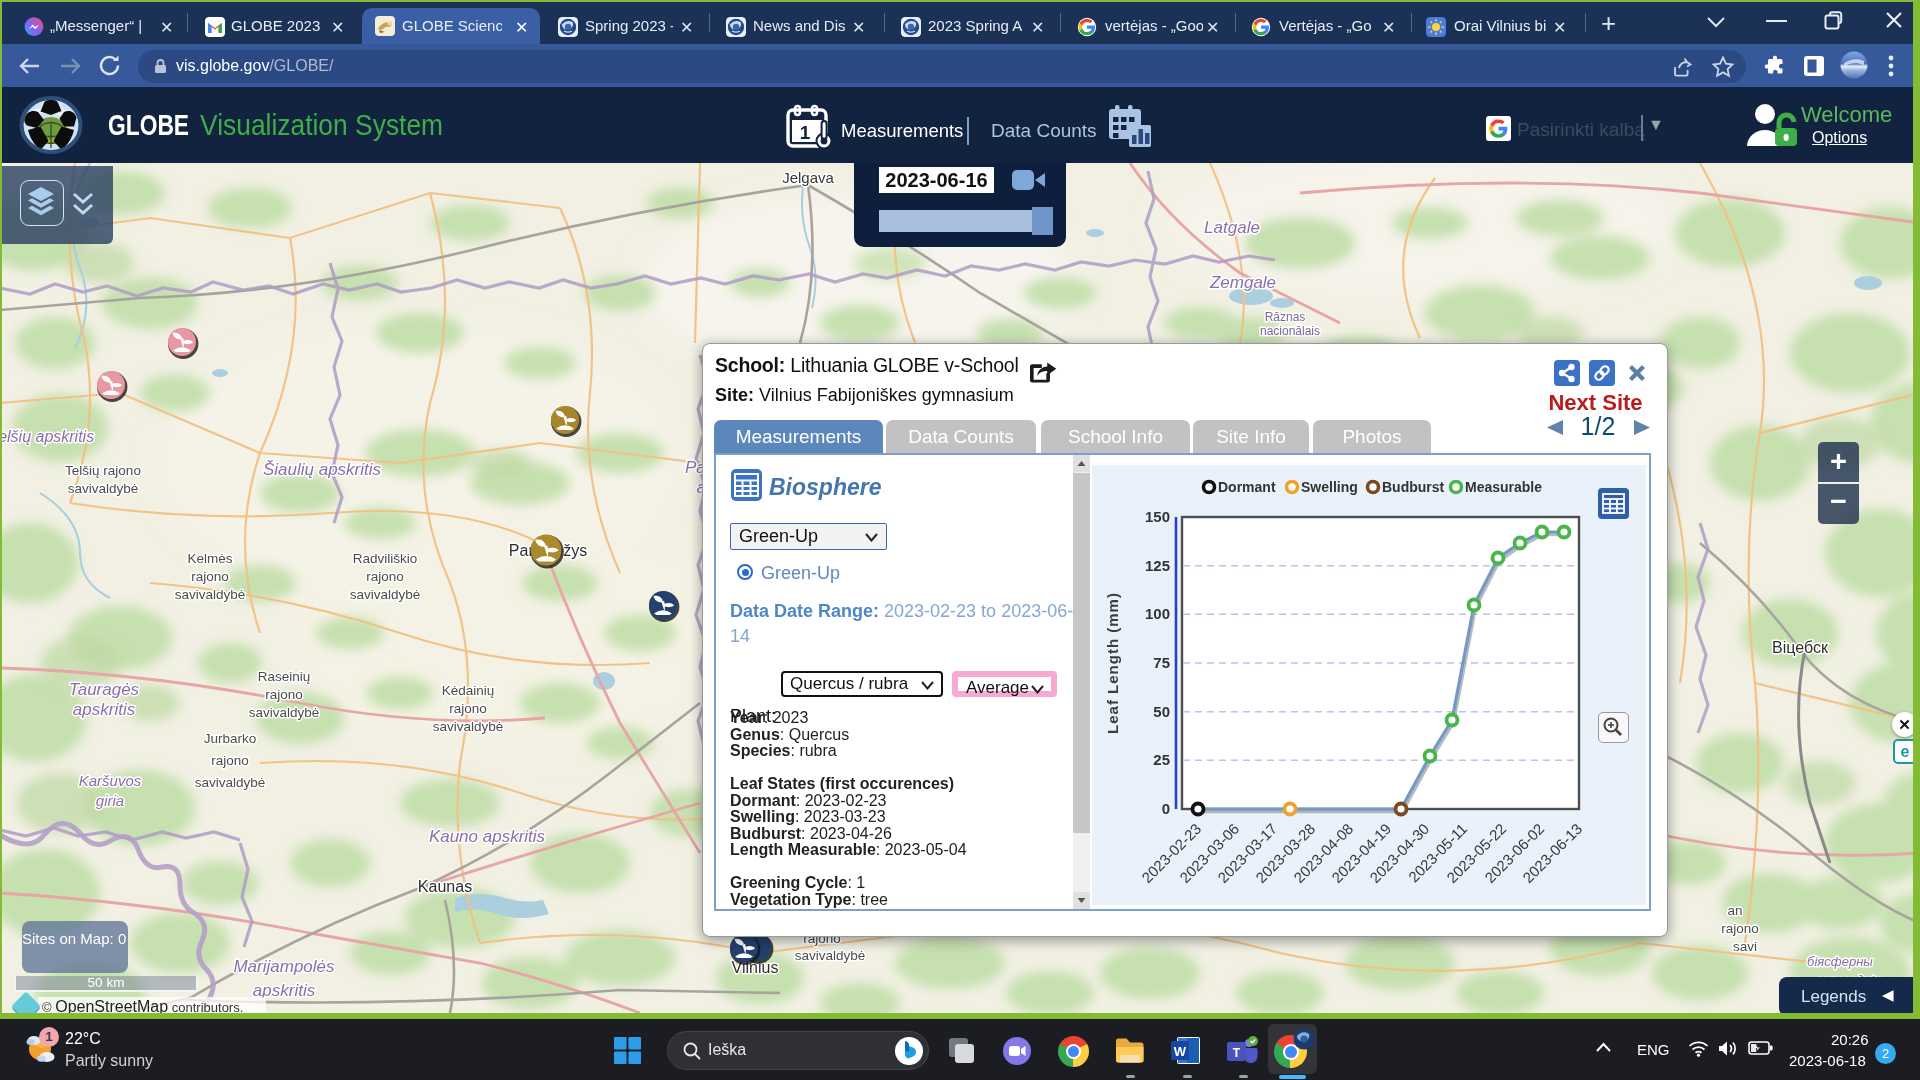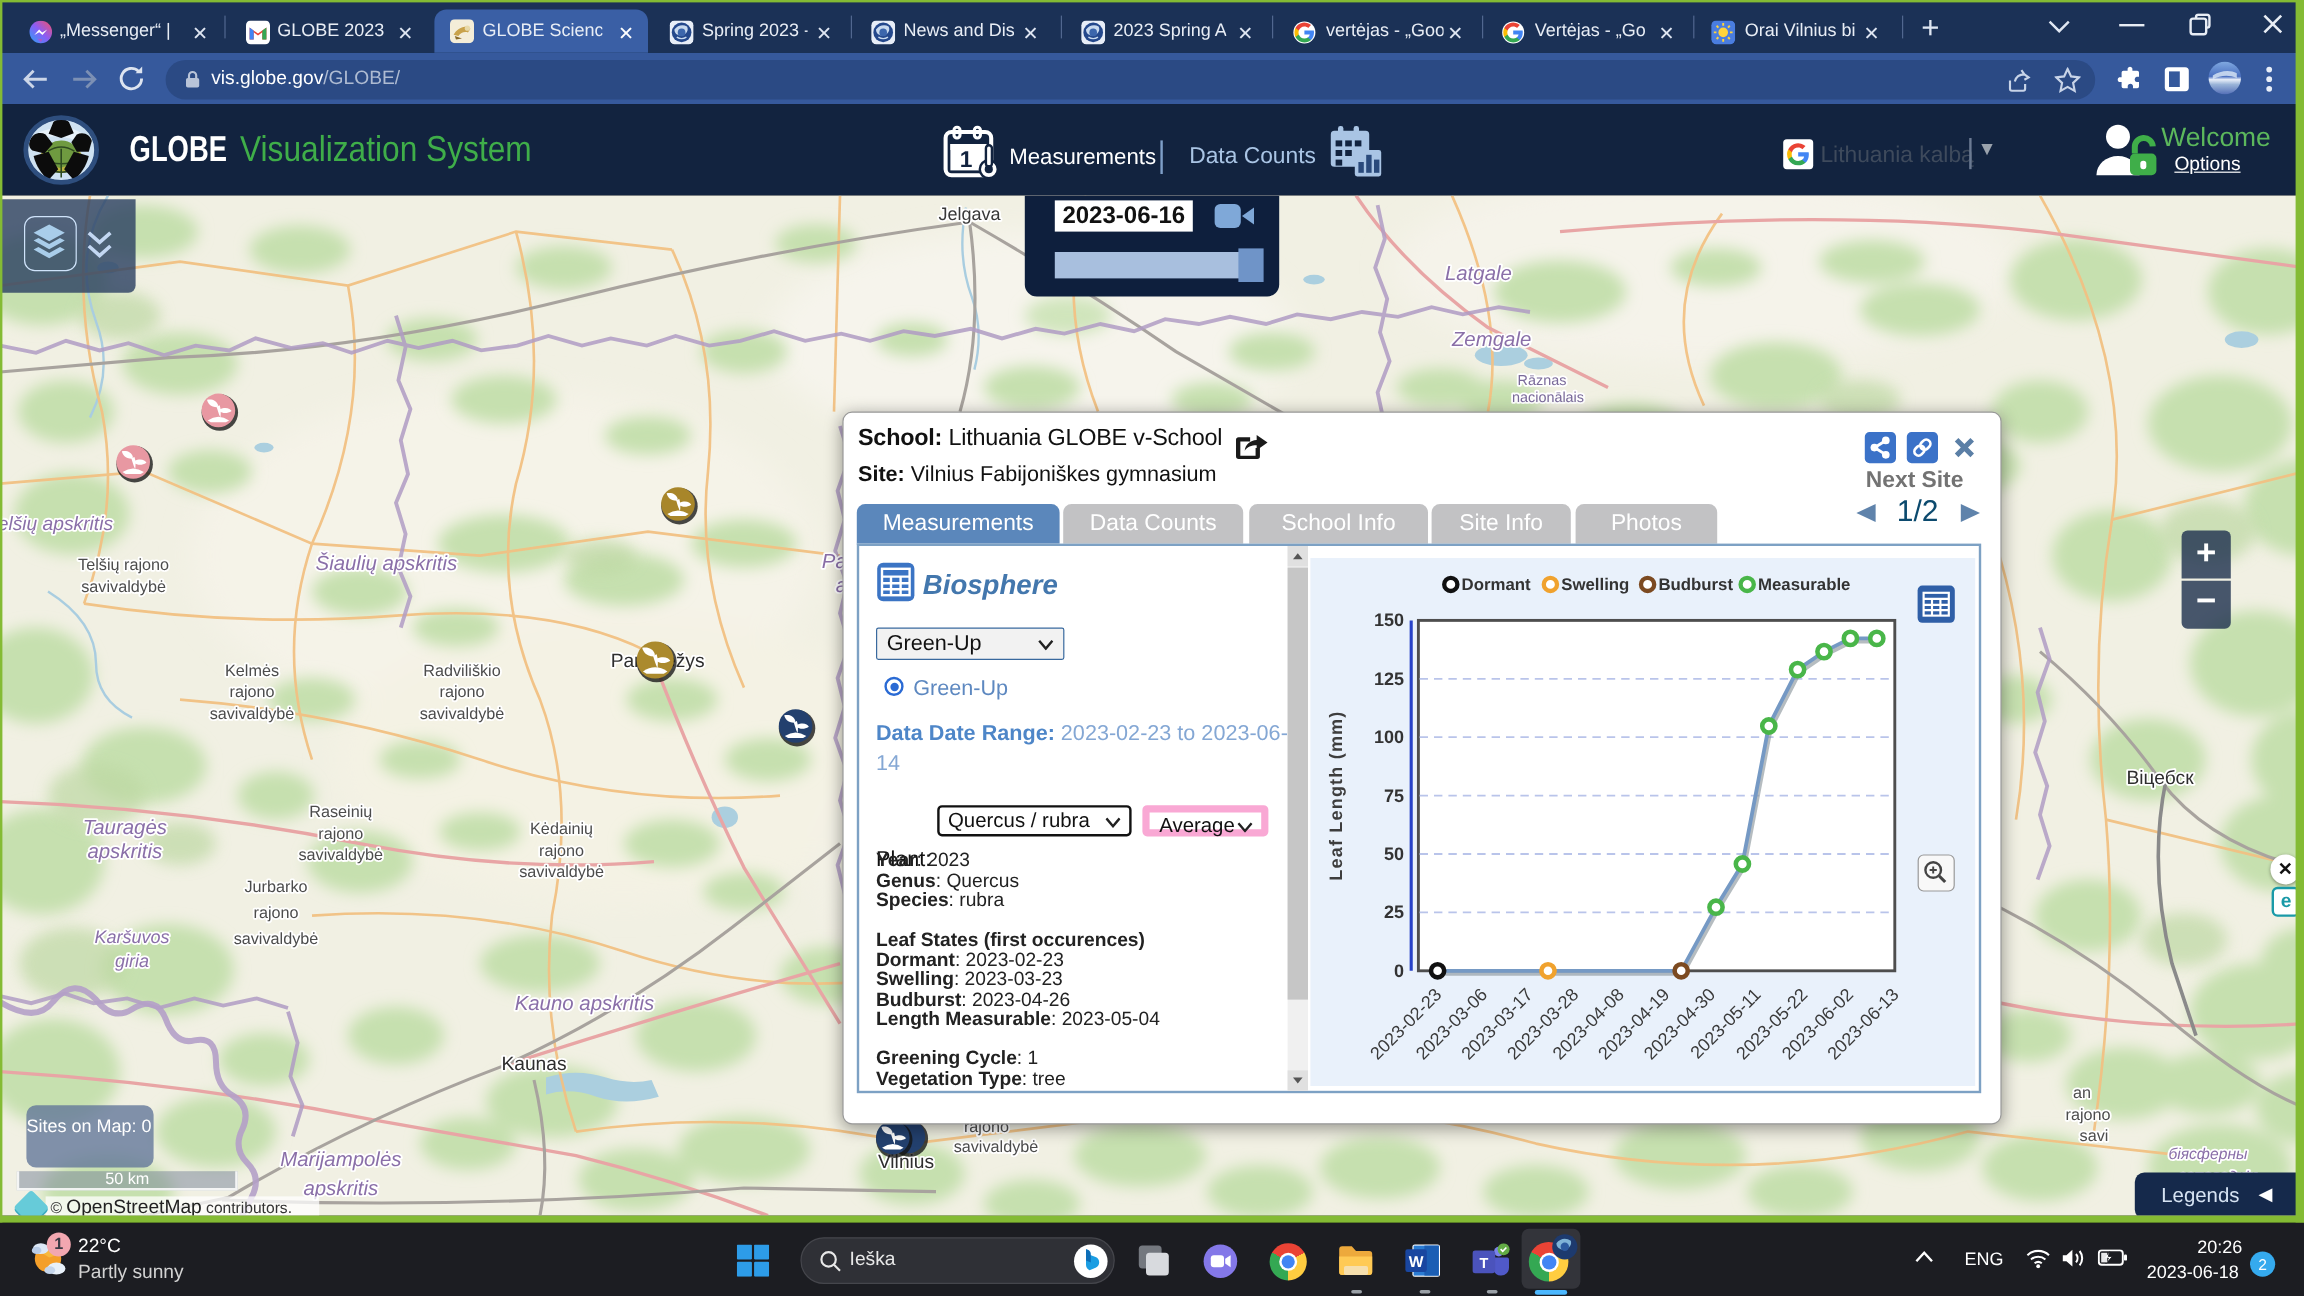--- a/index.html
+++ b/index.html
@@ -279,21 +279,21 @@
     </svg>
 
   <div style="position:absolute;left:1486px;top:29px;width:25px;height:25px;background:#fff;border-radius:3px;">
       <svg width="25" height="25" viewBox="0 0 24 24" style="position:absolute;left:0;top:0">
         <path d="M21.6 12.2c0-.7-.1-1.4-.2-2H12v3.9h5.4a4.6 4.6 0 0 1-2 3v2.5h3.2c1.9-1.7 3-4.3 3-7.4z" fill="#4285f4" transform="translate(1.3,1.3) scale(.89)"></path>
         <path d="M12 22c2.7 0 5-.9 6.6-2.4l-3.2-2.5c-.9.6-2 1-3.4 1-2.6 0-4.8-1.8-5.6-4.1H3.1v2.6A10 10 0 0 0 12 22z" fill="#34a853" transform="translate(1.3,1.3) scale(.89)"></path>
         <path d="M6.4 14a6 6 0 0 1 0-3.8V7.6H3.1a10 10 0 0 0 0 8.9z" fill="#fbbc04" transform="translate(1.3,1.3) scale(.89)"></path>
         <path d="M12 6c1.5 0 2.8.5 3.8 1.5L18.6 4.7A10 10 0 0 0 3.1 7.6l3.3 2.6C7.2 7.8 9.4 6 12 6z" fill="#ea4335" transform="translate(1.3,1.3) scale(.89)"></path>
       </svg>
     </div>
-  <span style="position:absolute;left:1517px;top:32px;font-size:19px;color:#3e4a5c;">Lithuania kalbą</span>
+  <span style="position:absolute;left:1517px;top:32px;font-size:19px;color:#3e4a5c;">Pasirinkti kalbą</span>
   <div style="position:absolute;left:1641px;top:28px;width:1.5px;height:26px;background:#6b7a92"></div>
   <span style="position:absolute;left:1648px;top:29px;font-size:16px;color:#9aa2ac;">▼</span>
 
   <svg style="position:absolute;left:1745px;top:15px" width="56" height="50" viewBox="0 0 56 50">
       <circle cx="20" cy="12" r="10" fill="#fff"></circle>
       <path d="M2 44 a18 16 0 0 1 36 0z" fill="#fff"></path>
       <g>
         <rect x="30" y="26" width="22" height="18" rx="4" fill="#3fae49"></rect>
         <path d="M34 26 v-5 a7.5 7.5 0 0 1 15-1" fill="none" stroke="#3fae49" stroke-width="5"></path>
         <rect x="38.6" y="32" width="5" height="7" rx="2.4" fill="#fff"></rect>
@@ -675,21 +675,21 @@
       </svg></div>
   <div class="abs" style="left:886px;top:16px;width:26px;height:26px;background:#3b72c8;border-radius:4px;"><svg width="26" height="26" viewBox="0 0 26 26">
         <g transform="rotate(-45 13 13)" fill="none" stroke="#fff" stroke-width="2.2">
           <rect x="5" y="9.5" width="9" height="7" rx="3.5"></rect>
           <rect x="12" y="9.5" width="9" height="7" rx="3.5"></rect>
         </g>
       </svg></div>
   <svg class="abs" style="left:923px;top:18px" width="22" height="22" viewBox="0 0 22 22">
       <path d="M3 6 l3-3 5 5 5-5 3 3 -5 5 5 5 -3 3 -5-5 -5 5 -3-3 5-5z" fill="#5b7fa6"></path>
     </svg>
-  <div class="abs" style="left:820px;top:46px;width:145px;text-align:center;font-size:19px;font-weight:bold;color:#737373;">Next Site</div>
+  <div class="abs" style="left:820px;top:46px;width:145px;text-align:center;font-size:22px;font-weight:bold;color:#b91c1c;">Next Site</div>
   <svg class="abs" style="left:843px;top:75px" width="18" height="17" viewBox="0 0 18 17">
       <path d="M17 1 v15 L1 8.5z" fill="#5f83ab"></path>
     </svg>
   <div class="abs" style="left:865px;top:68px;width:60px;text-align:center;font-size:25px;color:#0c4a6e;">1/2</div>
   <svg class="abs" style="left:930px;top:75px" width="18" height="17" viewBox="0 0 18 17">
       <path d="M1 1 v15 L17 8.5z" fill="#5f83ab"></path>
     </svg>
 
   <div class="abs" style="left:11px;top:76px;width:169px;height:34px;background:#5b87bb;border-radius:7px 7px 0 0;color:#fff;font-size:19px;text-align:center;line-height:34px;">Measurements</div>
   <div class="abs" style="left:183px;top:76px;width:150px;height:34px;background:#c2c2c4;border-radius:7px 7px 0 0;color:#fff;font-size:19px;text-align:center;line-height:34px;">Data Counts</div>

